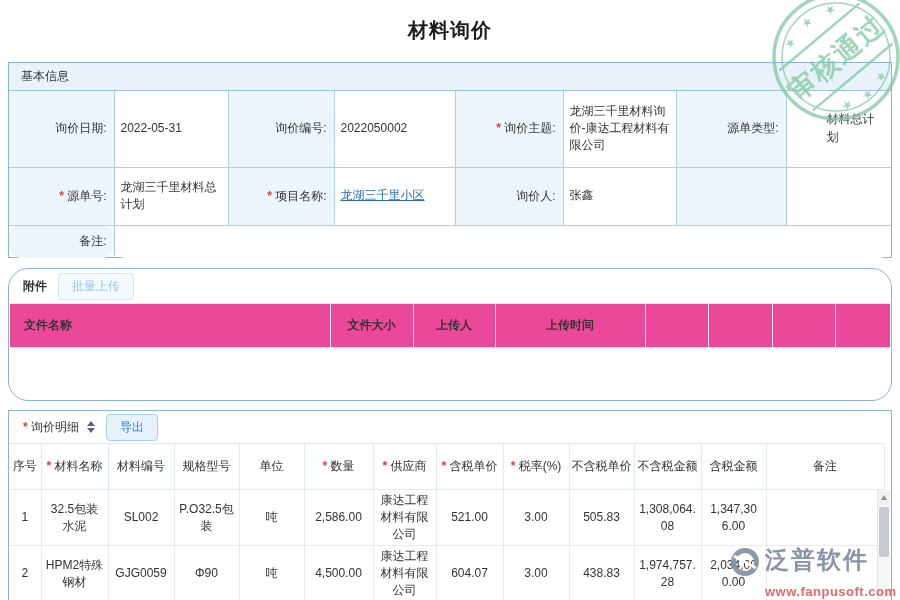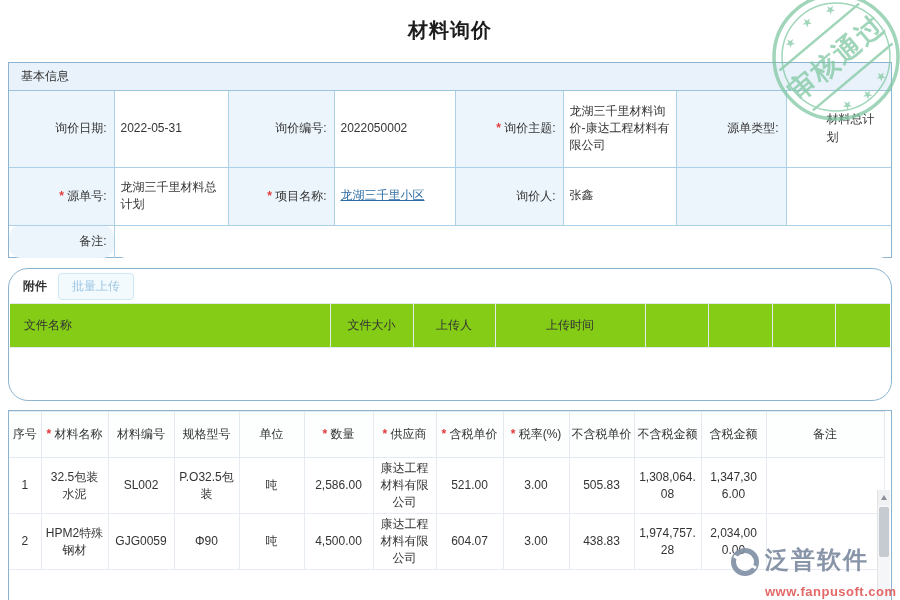--- a/index.html
+++ b/index.html
@@ -39,21 +39,21 @@
   
   .btn { display:inline-block; border-radius:4px; font-size:12px; padding:4px 13px; cursor:pointer; }
   .btn-upload { color:#9cc5e2; background:#f3fafe; border:1px solid #cfe6f4; }
   .btn-export { color:#2e7fc0; background:#e6f2fb; border:1px solid #a5cfeb; }
 
   
   .box2 { height:133px; margin-bottom:9px;border-radius:20px; }
   .attach-hd { height:34px; display:flex; align-items:center; gap:11px; padding-left:14px; }
   .attach-hd .cap { font-weight:bold; color:#333; }
   .atable { width:880px; margin-left:1px; }
-  .atable th { height:44px; border:1px solid #e2e9ef; border-left:none; font-weight:normal; color:#333; text-align:center; background:#84cc16; }
+  .atable th { height:44px; border:1px solid #e2e9ef; border-left:none; font-weight:bold; color:#333; text-align:center; background:#ec4899; }
   .atable th:last-child { border-right:none; }
   .atable th.al { text-align:left; padding-left:14px; }
 
   
   .box3 { position:relative; height:220px; }
   .det-hd { height:32px; display:flex; align-items:center; gap:7px; padding-left:14px; }
   .det-hd .cap { color:#333; }
   .sort { display:inline-flex; flex-direction:column; gap:2px; margin:0 4px 0 1px; cursor:pointer; }
   .tri { width:0; height:0; border-left:4px solid transparent; border-right:4px solid transparent; }
   .tri.up { border-bottom:5px solid #5a6675; }
@@ -172,20 +172,28 @@
             <th class=""></th>
             <th class=""></th>
             <th class=""></th>
           </tr>
         </tbody>
       </table>
     <div style="height:52px;"></div>
   </div>
 
   <div class="box box3">
+    <div class="det-hd">
+      <span class="cap"><b class="req on"></b><span>询价明细</span></span>
+      <span class="sort">
+          <i class="tri up"></i>
+          <i class="tri dn"></i>
+        </span>
+      <span class="btn btn-export">导出</span>
+    </div>
     <table class="dtable">
         <colgroup>
           <col style="width:32px">
           <col style="width:67px">
           <col style="width:66px">
           <col style="width:65px">
           <col style="width:65px">
           <col style="width:69px">
           <col style="width:63px">
           <col style="width:67px">

